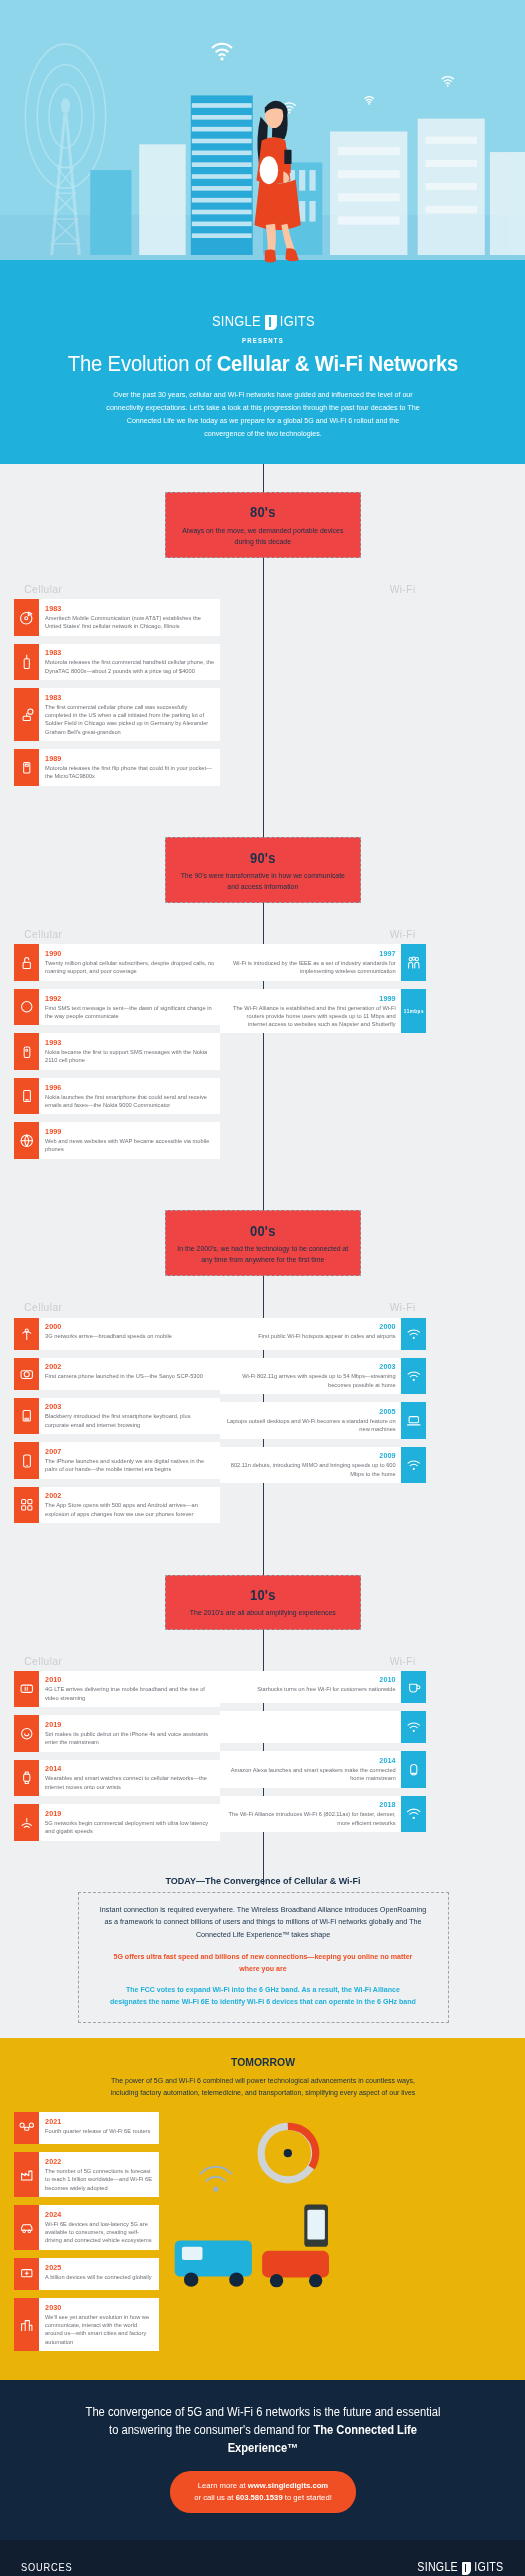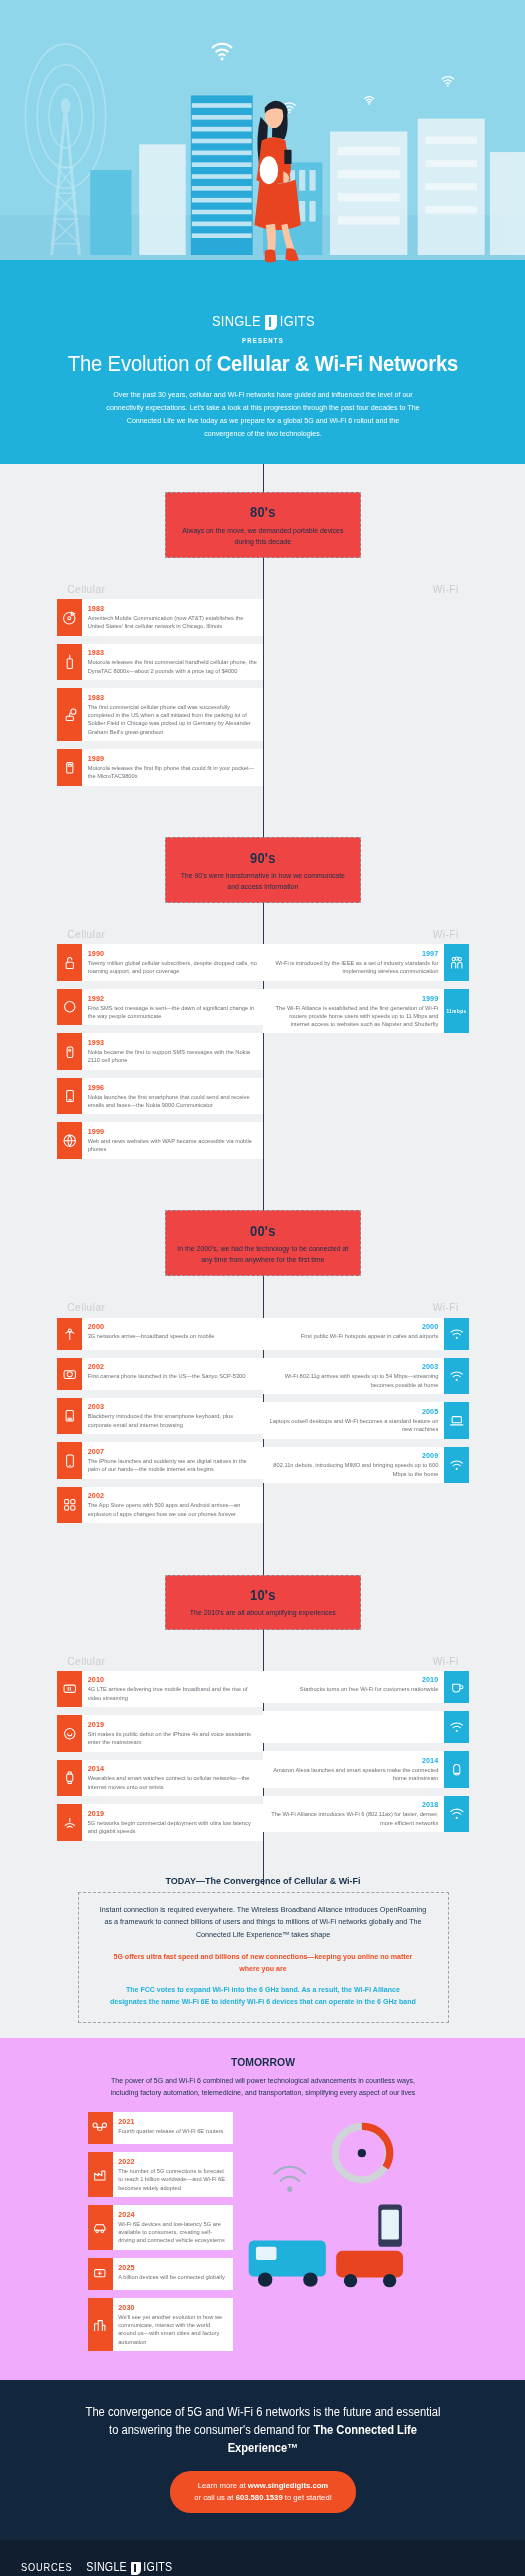--- a/index.html
+++ b/index.html
@@ -93,21 +93,21 @@
   }
   .badge-spacer-top { height: 28px; }
   .badge-spacer-bot { height: 25px; }
 
   .col-label {
     font-size: 11.3px; color: #c9cdd1; letter-spacing: 0.5px; font-weight: 300;
     transform: scaleX(.9); margin-bottom: 4.1px;
   }
   .col-label.right { text-align: right; }
 
-  .cols { display: flex; justify-content: center; padding: 0 14.4px; position: relative; z-index: 2; }
+  .cols { display: flex; justify-content: flex-start; padding: 0 14.4px; position: relative; z-index: 2; }
   .col { width: 206px; }
   .col.left { }
   .col.right { }
 
   
   .card {
     display: flex; background: #fff; margin-bottom: 8.2px;
     min-height: 32px; align-items: stretch;
   }
   .card.right-card { flex-direction: row-reverse; }
@@ -158,21 +158,21 @@
   .cta h3 b { font-weight: 800; }
   .cta-btn {
     display: inline-block; margin-top: 14.4px; background: #f04e23; color: #fff;
     border-radius: 20.6px; padding: 8.8px 24px; font-size: 7.7px; line-height: 1.6; font-weight: 300;
     border: none; cursor: pointer; font-family: inherit;
   }
   .cta-btn b { font-weight: 800; }
 
   
   .sources { background: #101e30; color: #8d97a3; padding: 19.6px 20.6px 26px; }
-  .sources-top { display: flex; justify-content: flex-start; align-items: center; margin-bottom: 13.4px; }
+  .sources-top { display: flex; justify-content: space-between; align-items: center; margin-bottom: 13.4px; }
   .sources-title {
     font-size: 11.3px; color: #fff; letter-spacing: 1px; font-weight: 300; transform: scaleX(.82);
     transform-origin: left center;
   }
   .sources-logo { display: flex; align-items: center; color: #fff; }
   .sources-logo .logo-text { font-size: 12.4px; }
   .sources-logo .logo-badge { width: 9.3px; height: 13px; }
   .sources-logo .logo-badge::after { left: 3.1px; top: 2.1px; width: 1.5px; height: 8.2px; background: #101e30; }
   .src-list { list-style: none; }
   .src-list li { font-size: 4.9px; line-height: 2.35; color: #7d8794; word-break: break-all; }
@@ -722,21 +722,21 @@
   <div class="today-band">
     <div class="spine" style="top:0;height:20.6px"></div>
     <div class="today-head">TODAY—The Convergence of Cellular &amp; Wi-Fi</div>
     <div class="today-box">
       <p class="lead">Instant connection is required everywhere. The Wireless Broadband Alliance introduces OpenRoaming as a framework to connect billions of users and things to millions of Wi-Fi networks globally and The Connected Life Experience™ takes shape</p>
       <p class="em-orange">5G offers ultra fast speed and billions of new connections—keeping you online no matter where you are</p>
       <p class="em-blue">The FCC votes to expand Wi-Fi into the 6 GHz band. As a result, the Wi-Fi Alliance designates the name Wi-Fi 6E to identify Wi-Fi 6 devices that can operate in the 6 GHz band</p>
     </div>
   </div>
 
-  <div class="today-band" style="background:#f0abfc;padding-bottom:20.6px">
+  <div class="today-band" style="background:#eab308;padding-bottom:20.6px">
     <div class="today-head" style="font-size:11.3px;margin-top:12.4px">TOMORROW</div>
     <p class="lead" style="max-width:319px;margin:7.2px auto 13.4px;text-align:center;font-size:7px;line-height:1.7;font-weight:300">The power of 5G and Wi-Fi 6 combined will power technological advancements in countless ways, including factory automation, telemedicine, and transportation, simplifying every aspect of our lives</p>
     <div class="cols">
       <div class="col left narrow-col" id="tomorrow-col">
           <div class="card">
             <div class="card-icon">
               <svg class="ico" viewBox="0 0 30 30">
                 <rect x="11" y="12" width="8" height="6" rx="2" fill="none" stroke="#fff" stroke-width="2" stroke-linecap="round" stroke-linejoin="round"></rect>
                 <circle cx="6" cy="8" r="4" fill="none" stroke="#fff" stroke-width="2" stroke-linecap="round" stroke-linejoin="round"></circle>
                 <circle cx="24" cy="8" r="4" fill="none" stroke="#fff" stroke-width="2" stroke-linecap="round" stroke-linejoin="round"></circle>

